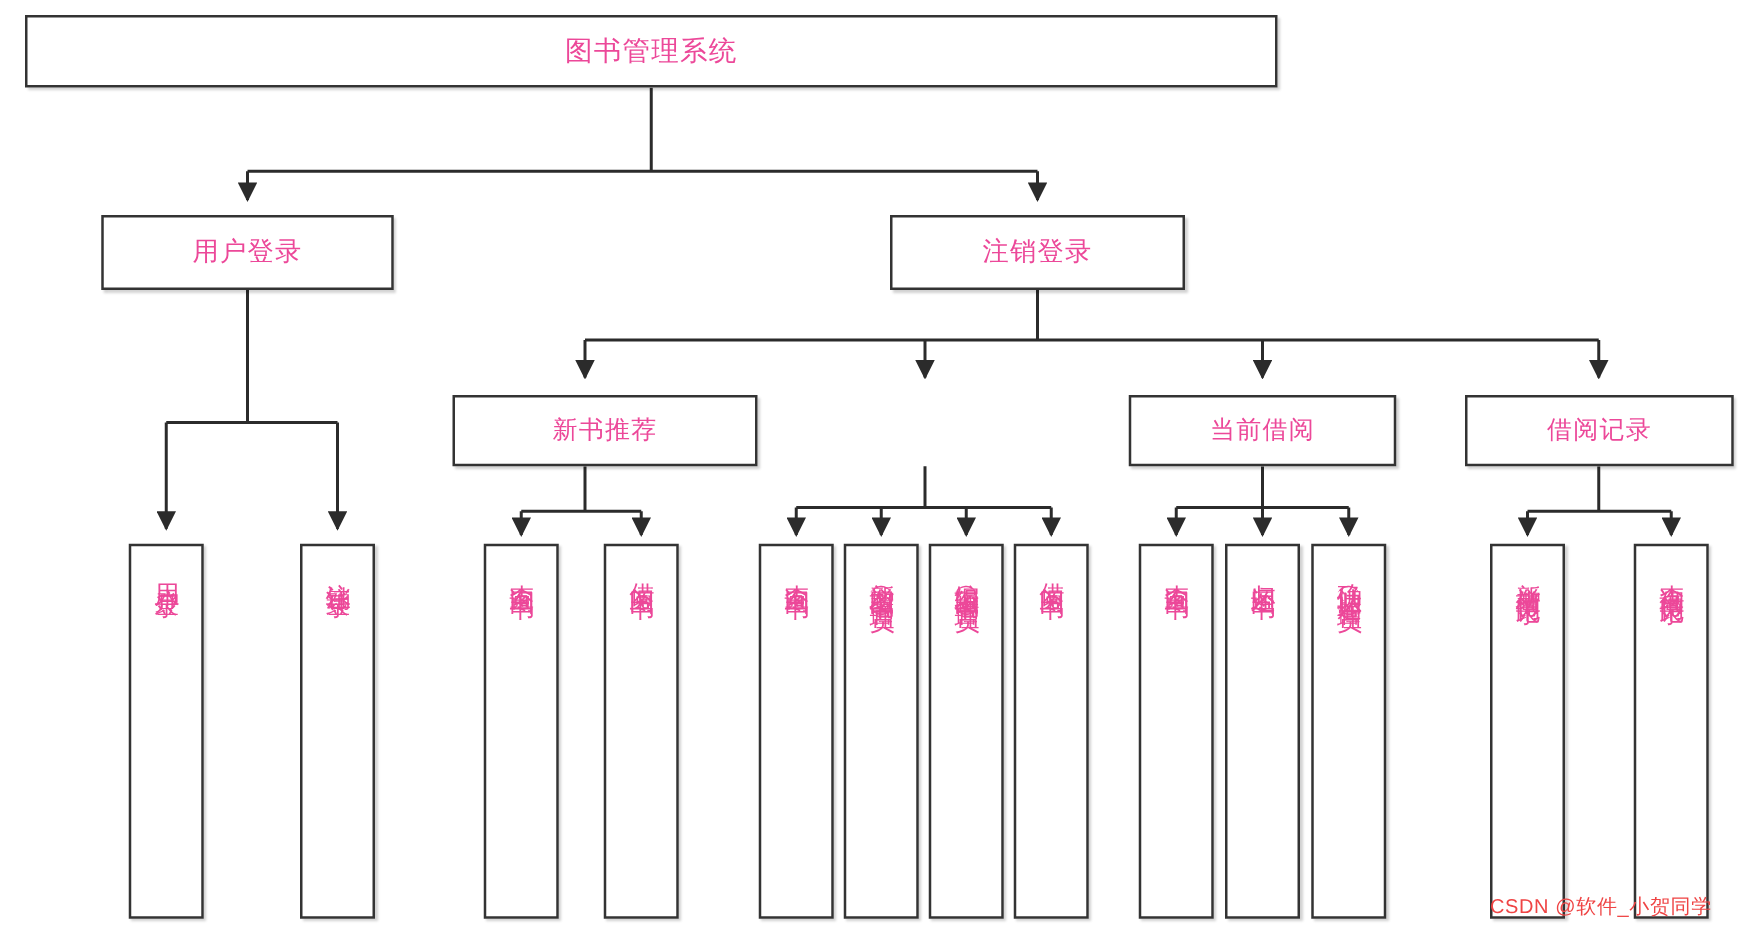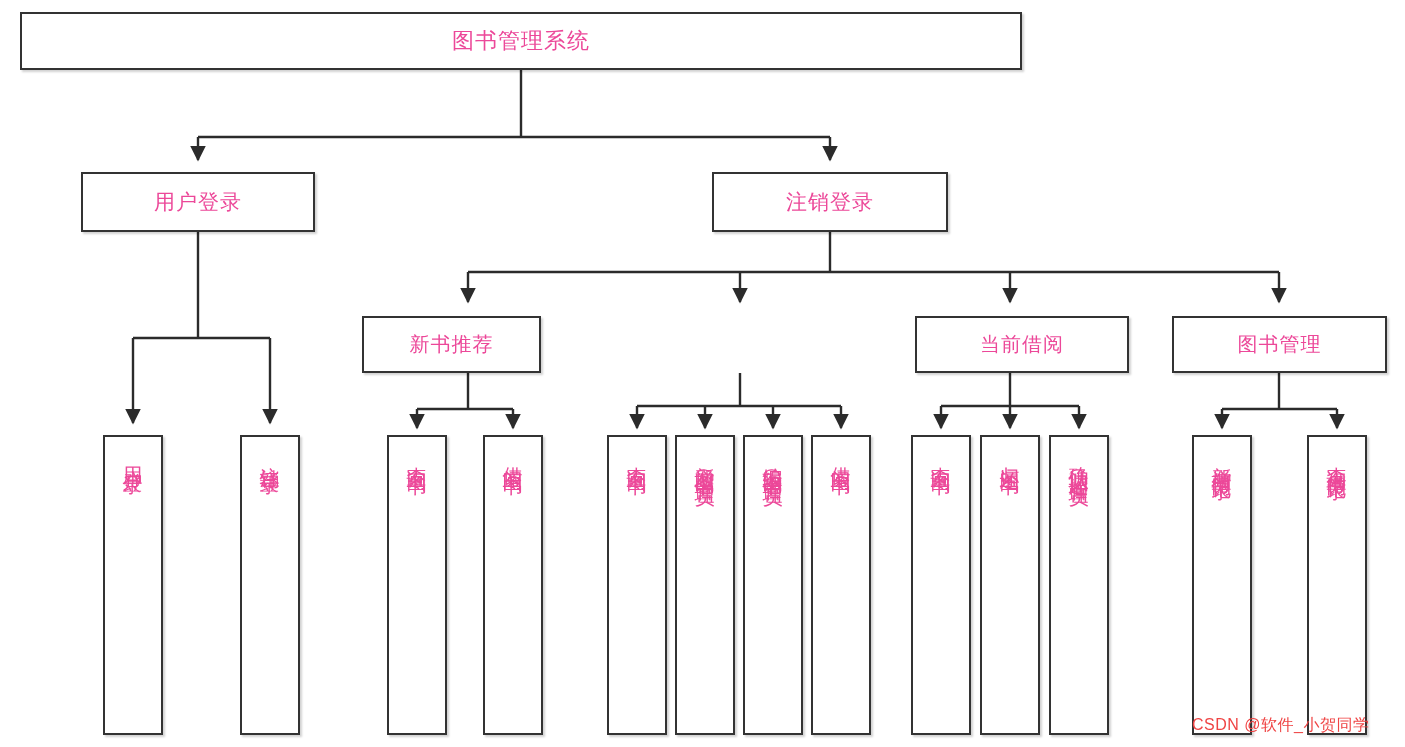--- a/index.html
+++ b/index.html
@@ -126,28 +126,28 @@
     <span class="label">图书管理系统</span>
   </div>
 
   <div class="node lvl2" style="left:81px; top:172px; width:234px; height:60px;">
     <span class="label">用户登录</span>
   </div>
   <div class="node lvl2" style="left:712px; top:172px; width:236px; height:60px;">
     <span class="label">注销登录</span>
   </div>
 
-  <div class="node lvl3" style="left:362px; top:316px; width:179px; height:57px;align-items:center;">
+  <div class="node lvl3" style="left:362px; top:316px; width:244px; height:57px;align-items:center;">
     <span class="label">新书推荐</span>
   </div>
-  <div class="node lvl3" style="left:903px; top:316px; width:214px; height:57px;margin-left:12px;">
+  <div class="node lvl3" style="left:903px; top:316px; width:214px; height:57px;">
     <span class="label">当前借阅</span>
   </div>
   <div class="node lvl3" style="left:1172px; top:316px; width:215px; height:57px;">
-    <span class="label">图书管理</span>
+    <span class="label">借阅记录</span>
   </div>
 
   <div class="node leaf" style="left:103px; top:435px; width:60px; height:300px;">
     <span class="label">用户登录</span>
   </div>
   <div class="node leaf" style="left:240px; top:435px; width:60px; height:300px;">
     <span class="label">注销登录</span>
   </div>
 
   <div class="node leaf" style="left:387px; top:435px; width:60px; height:300px;">

